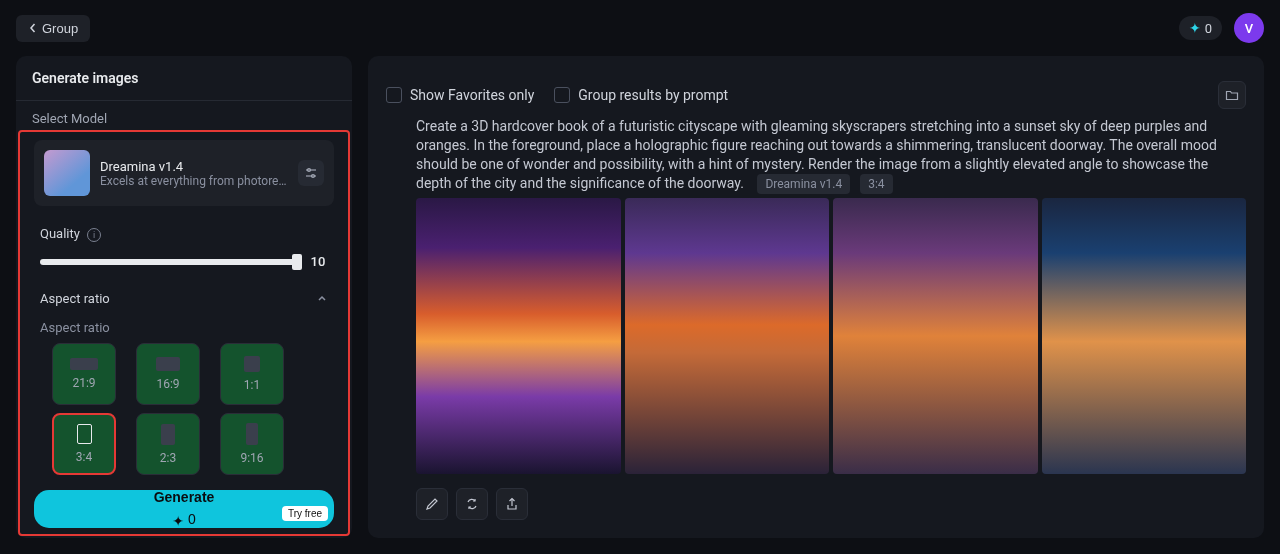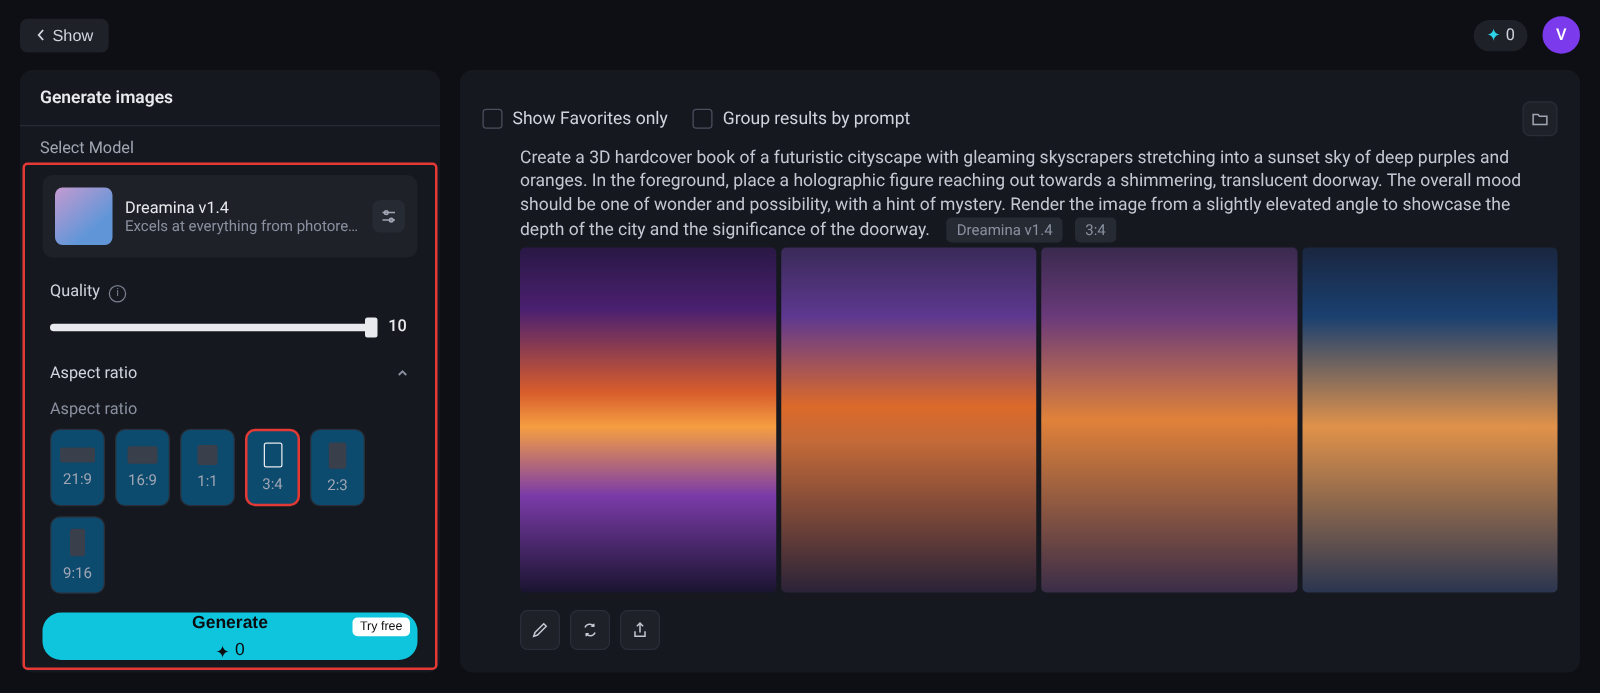--- a/index.html
+++ b/index.html
@@ -178,33 +178,34 @@
     color: #8a90a0;
     font-size: 13px;
   }
   .aspect-grid {
     padding: 0 14px;
     display: flex;
     flex-wrap: wrap;
     gap: 8px;
   }
   .aspect-btn {
-    width: 44px;
+    width: 64px;
     height: 62px;
-    background: #0c4a6e;
+    background: #14532d;
     border: 1px solid #2a2e38;
     border-radius: 8px;
     display: flex;
     flex-direction: column;
     align-items: center;
     justify-content: center;
     gap: 6px;
     cursor: pointer;
     color: #a0a6b3;
     font-size: 12px;
+    margin-left: 12px;
   }
   .aspect-shape {
     background: #3a3f4c;
     border-radius: 2px;
   }
   .aspect-btn.selected {
     border: 2px solid #e53935;
   }
   .aspect-btn.selected .aspect-shape {
     background: transparent;
@@ -224,21 +225,21 @@
     justify-content: center;
     gap: 6px;
     position: relative;
     cursor: pointer;
     flex-direction: column;
   }
   .generate-btn .credit { font-weight: 500; }
   .try-free {
     position: absolute;
     right: 6px;
-    top: 4px;
+    top: 16px;
     background: #fff;
     color: #111;
     font-size: 10px;
     padding: 2px 6px;
     border-radius: 4px;
     font-weight: 500;
   }
   .spacer { flex: 1; }
 
   .content {
@@ -341,21 +342,21 @@
 </head>
 <body>
 
 <div class="topbar">
   <button class="back-btn">
     <span>
       <svg width="10" height="10" viewBox="0 0 10 10">
           <path d="M6.5 1 L3 5 L6.5 9" stroke="currentColor" stroke-width="1.5" fill="none"></path>
         </svg>
     </span>
-    <span>Show</span>
+    <span>Group</span>
   </button>
   <div class="topbar-right">
     <div class="credit-pill">
       <span class="star-icon">✦</span>
       <span>0</span>
     </div>
     <div class="avatar">
       <span>V</span>
     </div>
   </div>

